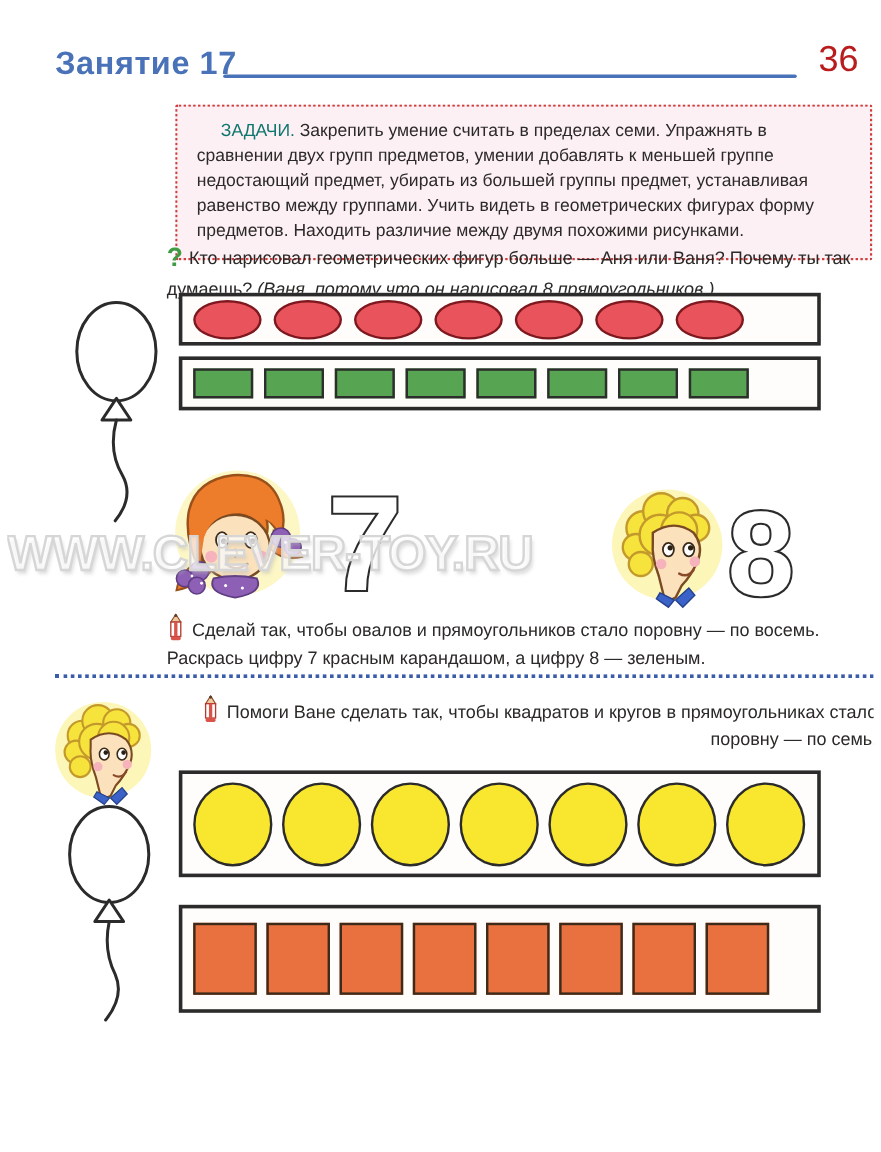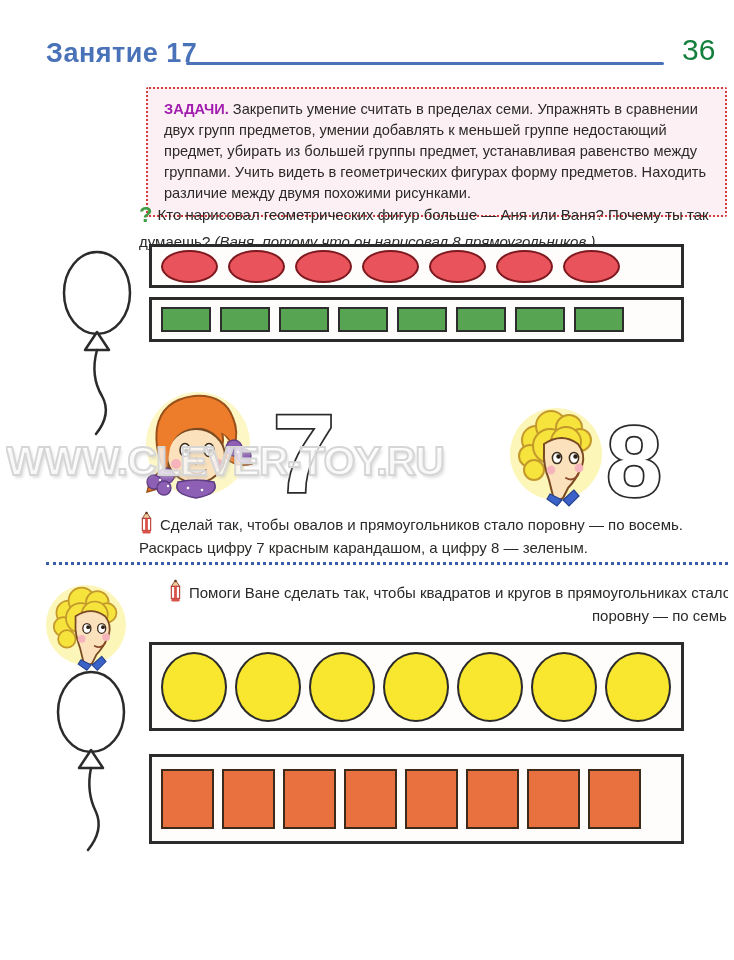--- a/index.html
+++ b/index.html
@@ -3,28 +3,28 @@
 <meta charset="utf-8">
 <style>
   html,body{margin:0;padding:0;background:#ffffff;}
   #page{
     position:relative;width:722px;height:960px;margin:0 auto;background:#ffffff;
     font-family:"Liberation Sans","DejaVu Sans",sans-serif;color:#2b2a28;overflow:hidden;
   }
   
   .lesson-title{position:absolute;left:40px;top:38px;font-size:27px;font-weight:bold;color:#4a72b8;letter-spacing:0.5px;}
   .header-rule{position:absolute;left:180px;top:62px;width:478px;height:3px;background:#4a72b8;border-radius:2px;}
-  .page-number{position:absolute;left:676px;top:33px;font-size:30px;color:#15803d;}
+  .page-number{position:absolute;left:676px;top:33px;font-size:30px;color:#b91c1c;}
   
   .tasks-box{
     position:absolute;left:140px;top:87px;width:581px;box-sizing:border-box;
     background:#fcf0f4;border:2px dotted #cf3d3d;border-radius:2px;
     padding:10px 14px 11px 16px;font-size:14.6px;line-height:1.44;color:#2b2a28;
   }
-  .tasks-label{color:#a21caf;font-weight:bold;margin-right:4px;}
+  .tasks-label{color:#0f766e;font-weight:normal;margin-right:4px;margin-left:20px;}
   
   .para{position:absolute;font-size:15px;line-height:1.5;color:#2b2a28;}
   .q1{left:133px;top:198px;width:592px;}
   .t1{left:133px;top:511px;width:592px;}
   .t2{left:133px;top:579px;width:592px;text-align:right;}
   .q2{left:133px;top:877px;width:592px;}
   .answer{font-style:italic;}
   .q-icon{color:#3f9c44;font-weight:bold;font-size:22px;margin-right:5px;vertical-align:-2px;}
   .pencil-icon{vertical-align:-5px;margin-right:6px;}
   

